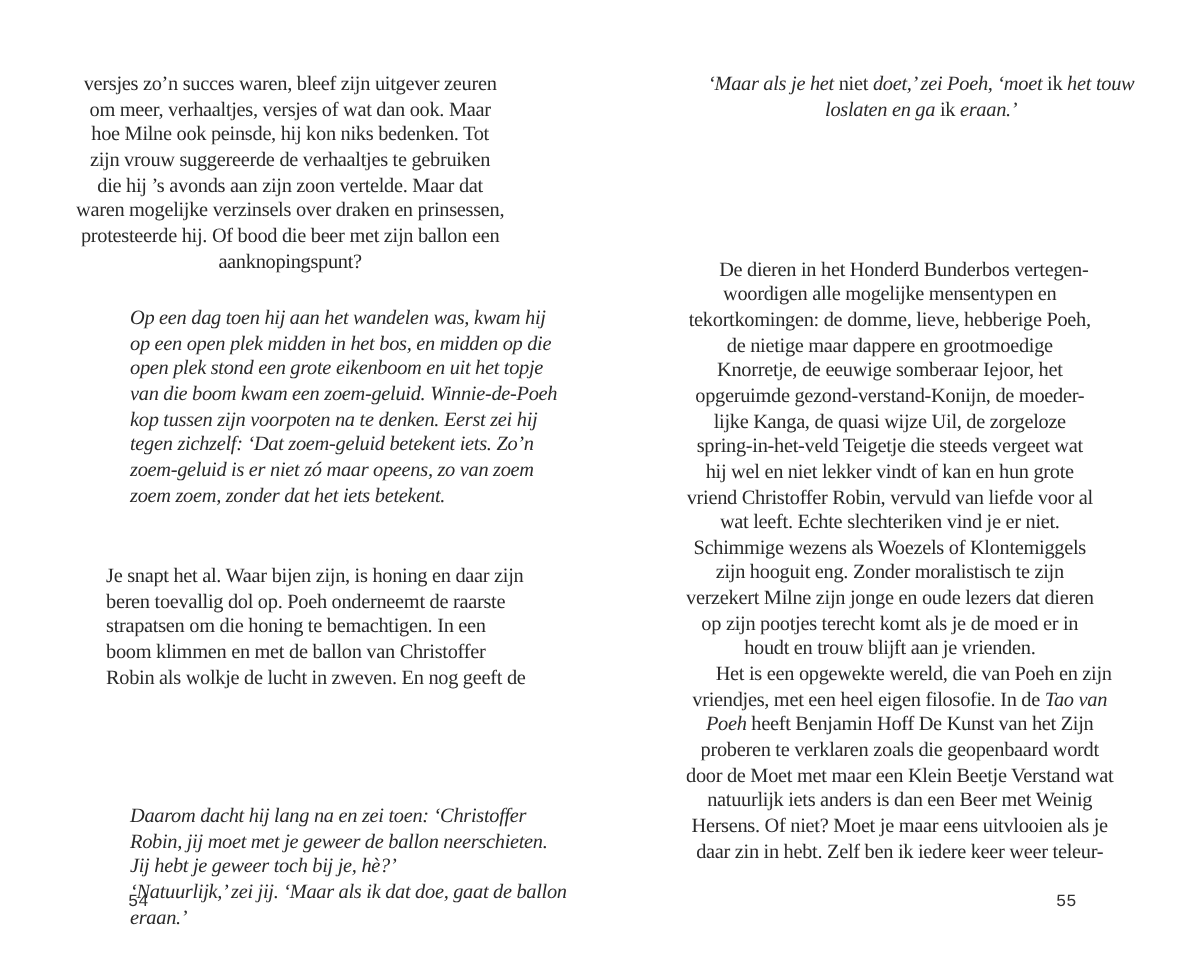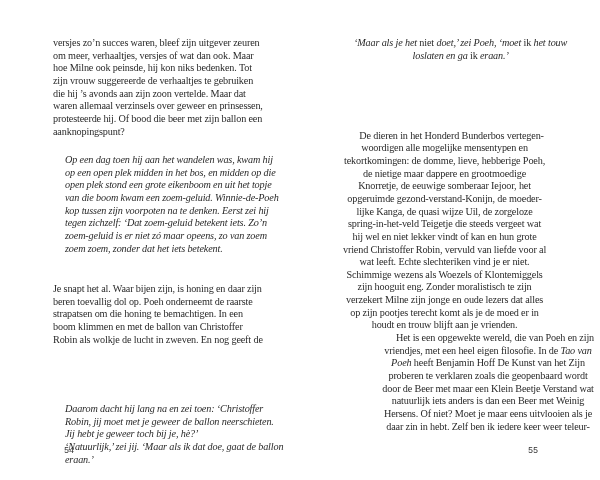--- a/index.html
+++ b/index.html
@@ -11,27 +11,27 @@
   .txt { position: absolute; font-size: 10.2px; line-height: 12.65px; letter-spacing: -0.15px;
          font-family: "Liberation Serif", serif; }
   .line { display: block; white-space: nowrap; }
   .it { font-style: italic; }
   .folio { position: absolute; font-size: 8.5px; font-family: Liberation Mono, monospace; color: #333; }
 </style>
 </head>
 <body>
 
 <div class="page" id="page-left">
-  <div class="txt" style="left:53px; top:37px;">
+  <div class="txt" style="left:38px; top:37px;text-align:center;">
     <span class="line">versjes zo’n succes waren, bleef zijn uitgever zeuren</span>
     <span class="line">om meer, verhaaltjes, versjes of wat dan ook. Maar</span>
     <span class="line">hoe Milne ook peinsde, hij kon niks bedenken. Tot</span>
     <span class="line">zijn vrouw suggereerde de verhaaltjes te gebruiken</span>
     <span class="line">die hij ’s avonds aan zijn zoon vertelde. Maar dat</span>
-    <span class="line">waren allemaal verzinsels over geweer en prinsessen,</span>
+    <span class="line">waren mogelijke verzinsels over draken en prinsessen,</span>
     <span class="line">protesteerde hij. Of bood die beer met zijn ballon een</span>
     <span class="line">aanknopingspunt?</span>
   </div>
 
   <div class="txt it" style="left:65px; top:154px;">
     <span class="line">Op een dag toen hij aan het wandelen was, kwam hij</span>
     <span class="line">op een open plek midden in het bos, en midden op die</span>
     <span class="line">open plek stond een grote eikenboom en uit het topje</span>
     <span class="line">van die boom kwam een zoem-geluid. Winnie-de-Poeh</span>
     <span class="line">kop tussen zijn voorpoten na te denken. Eerst zei hij</span>
@@ -77,34 +77,34 @@
     <span class="line">de nietige maar dappere en grootmoedige</span>
     <span class="line">Knorretje, de eeuwige somberaar Iejoor, het</span>
     <span class="line">opgeruimde gezond-verstand-Konijn, de moeder-</span>
     <span class="line">lijke Kanga, de quasi wijze Uil, de zorgeloze</span>
     <span class="line">spring-in-het-veld Teigetje die steeds vergeet wat</span>
     <span class="line">hij wel en niet lekker vindt of kan en hun grote</span>
     <span class="line">vriend Christoffer Robin, vervuld van liefde voor al</span>
     <span class="line">wat leeft. Echte slechteriken vind je er niet.</span>
     <span class="line">Schimmige wezens als Woezels of Klontemiggels</span>
     <span class="line">zijn hooguit eng. Zonder moralistisch te zijn</span>
-    <span class="line">verzekert Milne zijn jonge en oude lezers dat alles</span>
+    <span class="line">verzekert Milne zijn jonge en oude lezers dat dieren</span>
     <span class="line">op zijn pootjes terecht komt als je de moed er in</span>
     <span class="line">houdt en trouw blijft aan je vrienden.</span>
   </div>
 
-  <div class="txt" style="left:43px; top:332px;margin-left:39px;">
+  <div class="txt" style="left:43px; top:332px;">
     <span class="line" style="padding-left:14px;">Het is een opgewekte wereld, die van Poeh en zijn</span>
     <span class="line">
       <span>vriendjes, met een heel eigen filosofie. In de </span><span class="it">Tao van</span>
     </span>
     <span class="line">
       <span class="it">Poeh</span><span> heeft Benjamin Hoff De Kunst van het Zijn</span>
     </span>
     <span class="line">proberen te verklaren zoals die geopenbaard wordt</span>
-    <span class="line">door de Beer met maar een Klein Beetje Verstand wat</span>
+    <span class="line">door de Moet met maar een Klein Beetje Verstand wat</span>
     <span class="line">natuurlijk iets anders is dan een Beer met Weinig</span>
     <span class="line">Hersens. Of niet? Moet je maar eens uitvlooien als je</span>
     <span class="line">daar zin in hebt. Zelf ben ik iedere keer weer teleur-</span>
   </div>
 
   <div class="folio" style="left:228px; top:446px;">55</div>
 </div>
 
 </body></html>

